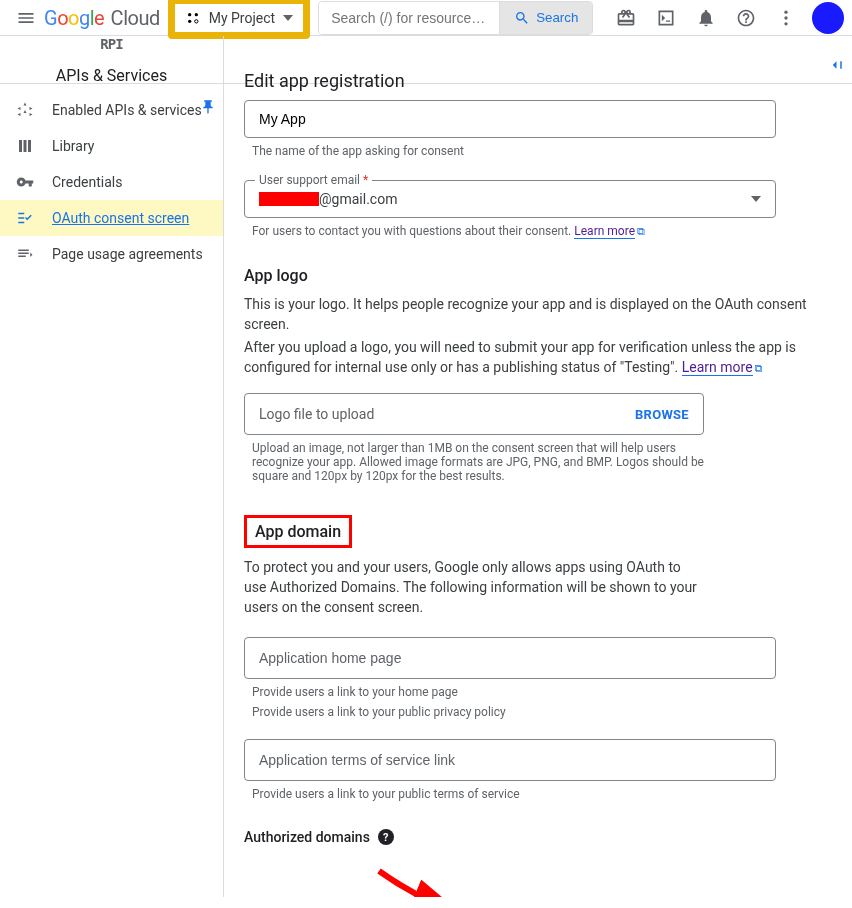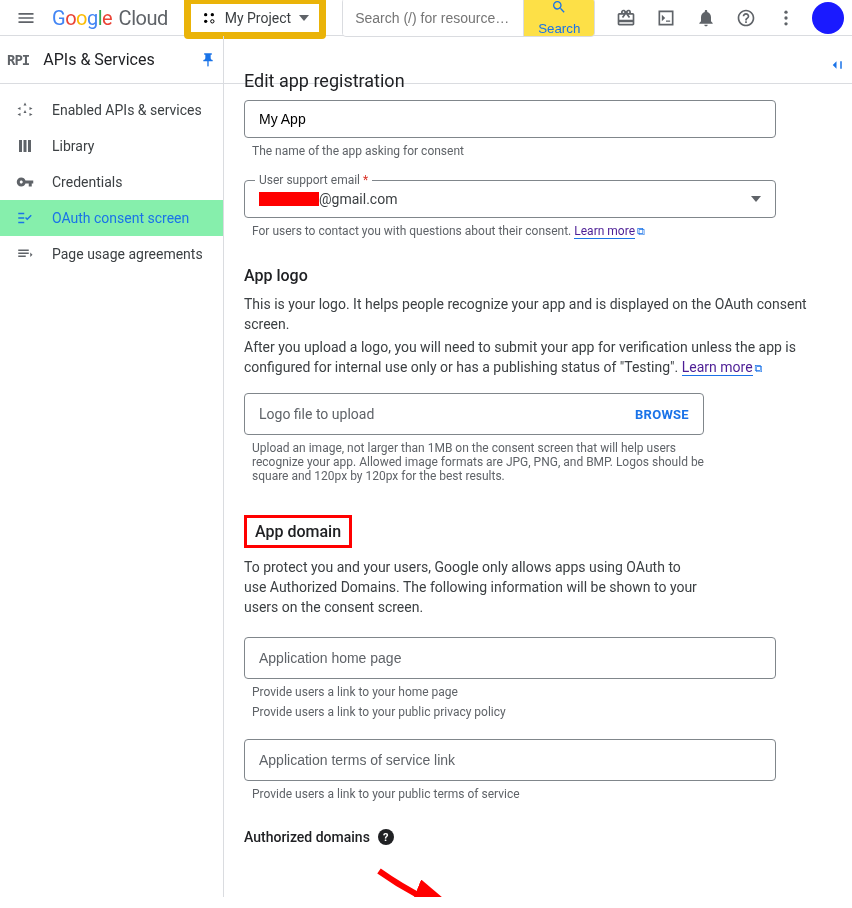--- a/index.html
+++ b/index.html
@@ -1,43 +1,43 @@
 <!DOCTYPE html>
 <html><head>
   <meta charset="utf-8">
   <style>
     * { box-sizing: border-box; margin: 0; padding: 0; }
     body { font-family: 'Google Sans', Roboto, Arial, sans-serif; font-size: 14px; color: #3c4043; background: #fff; width: 852px; }
     
     
-    .header { display: flex; align-items: center; height: 36px; border-bottom: 1px solid #dadce0; padding: 0 8px; gap: 8px; }
+    .header { display: flex; align-items: center; height: 36px; border-bottom: 1px solid #dadce0; padding: 0 8px; }
     .hamburger { padding: 8px; cursor: pointer; color: #5f6368; }
     .logo { display: flex; align-items: center; gap: 4px; }
     .logo-text { font-size: 20px; letter-spacing: -0.5px; }
     .logo-g { color: #4285F4; } .logo-o1 { color: #EA4335; } .logo-o2 { color: #FBBC04; }
     .logo-g2 { color: #4285F4; } .logo-l { color: #34A853; } .logo-e { color: #EA4335; }
     .logo-cloud { color: #5f6368; margin-left: 2px; }
     .project-picker { display: flex; align-items: center; gap: 8px; border: 7px solid #eab308; border-radius: 4px; padding: 6px 10px; cursor: pointer; margin-left: 8px; }
     .project-dots { width: 16px; height: 16px; }
     .search-container { display: flex; border: 1px solid #dadce0; border-radius: 4px; overflow: hidden; margin-left: 8px; }
     .search-input { border: none; padding: 8px 12px; width: 180px; outline: none; font-size: 14px; color: #5f6368; }
-    .search-btn { display: flex; align-items: center; gap: 6px; border: none; border-left: 1px solid #dadce0; background: #fde047; padding: 0 14px; color: #1a73e8; cursor: pointer; font-weight: 500; flex-direction: column; }
+    .search-btn { display: flex; align-items: center; gap: 6px; border: none; border-left: 1px solid #dadce0; background: #e5e5e5; padding: 0 14px; color: #1a73e8; cursor: pointer; font-weight: 500; }
     .header-icons { display: flex; align-items: center; gap: 4px; margin-left: auto; }
     .header-icon { padding: 8px; cursor: pointer; color: #5f6368; }
     .avatar { width: 32px; height: 32px; border-radius: 50%; background: #1a1aff; margin-left: 4px; cursor: pointer; }
     
     
     .layout { display: flex; }
     .sidebar { width: 224px; border-right: 1px solid #dadce0; min-height: 860px; }
-    .sidebar-header { display: flex; align-items: center; height: 48px; padding: 0 7px; border-bottom: 1px solid #dadce0; gap: 14px; }
+    .sidebar-header { display: flex; align-items: center; height: 48px; padding: 0 7px; border-bottom: 1px solid #dadce0; gap: 14px; flex-direction: column; }
     .sidebar-title { font-size: 16px; color: #202124; font-weight: 400; }
     .sidebar-pin { margin-left: auto; color: #1a73e8; cursor: pointer; }
     .sidebar-items { padding-top: 8px; }
     .sidebar-item { display: flex; align-items: center; height: 36px; padding: 0 16px; gap: 16px; cursor: pointer; color: #3c4043; }
-    .sidebar-item.active { background: #86efac; color: #1a73e8; }
+    .sidebar-item.active { background: #fef9c3; color: #1a73e8; text-decoration: underline; }
     .sidebar-item.active .side-icon { color: #1a73e8; }
     .side-icon { color: #5f6368; width: 20px; text-align: center; }
     
     .main { flex: 1; position: relative; }
     .main-header { display: flex; align-items: center; height: 48px; padding: 0 20px; border-bottom: 1px solid #dadce0; }
     .main-title { font-size: 18px; color: #202124; margin-top: 41px; }
     .collapse-btn { position: absolute; right: 0; top: 12px; padding: 8px; color: #1a73e8; cursor: pointer; }
     
     .content { padding: 0 20px 40px 20px; max-width: 720px; }
     

